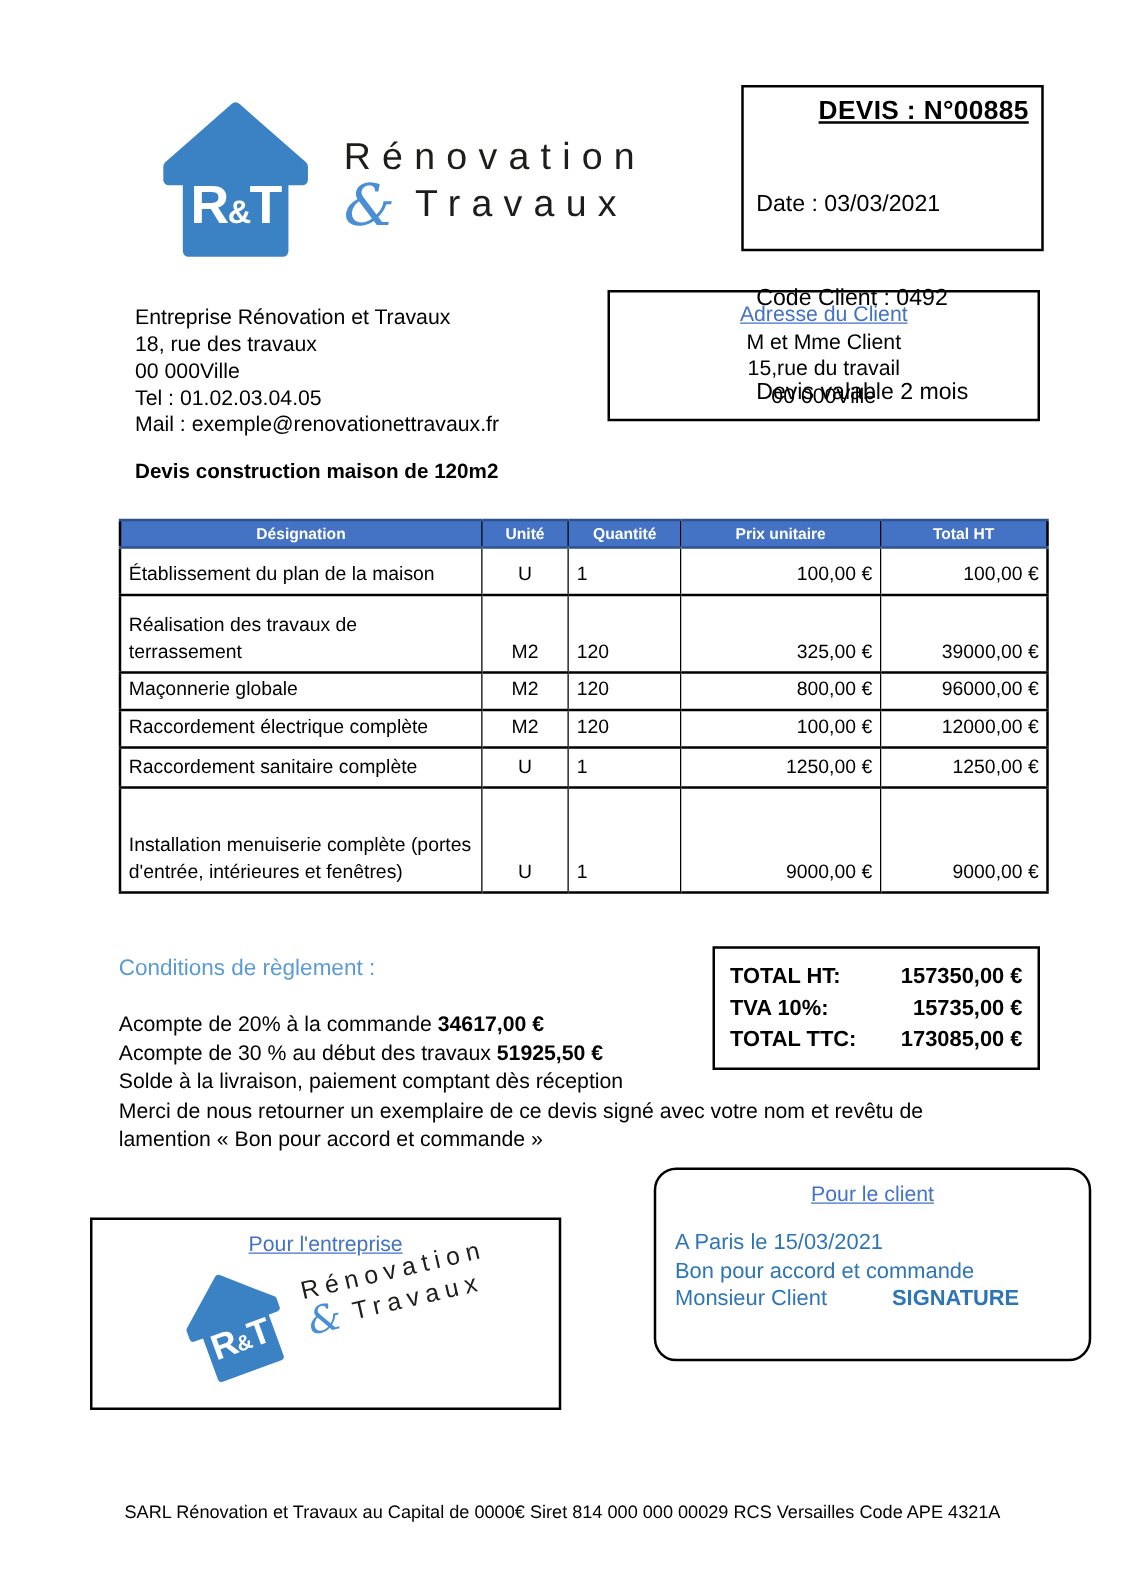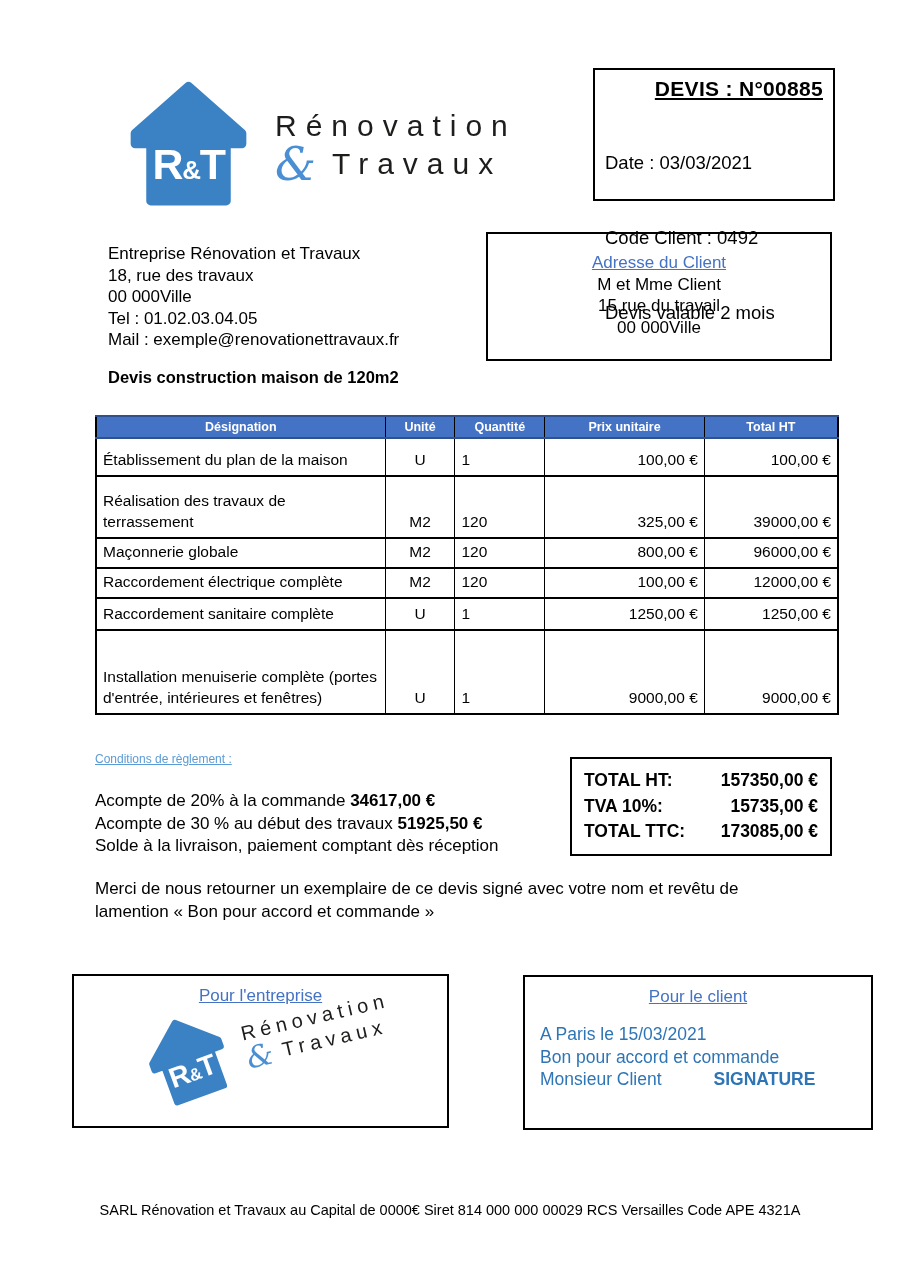--- a/index.html
+++ b/index.html
@@ -28,21 +28,21 @@
   .wm-amp{font-family:"DejaVu Serif",serif;font-style:italic;color:#4a8fd3;font-size:46px;line-height:34px;margin-right:16px;}
   .wm2t{font-size:30px;letter-spacing:9px;white-space:nowrap;}
 
   
   .devis-box{position:absolute;left:593px;top:68px;width:242px;height:133px;border:2px solid #000;padding:7px 10px;}
   .devis-title{font-size:21px;font-weight:bold;text-decoration:underline;letter-spacing:0.3px;text-align:right;}
   .devis-line{font-size:18.5px;line-height:27px;margin-top:48px;}
 
   
   .company{position:absolute;left:108px;top:243px;font-size:17px;line-height:21.5px;}
-  .client-box{position:absolute;left:486px;top:232px;width:346px;height:129px;border:2px solid #000;text-align:center;font-size:17px;line-height:21.5px;padding-top:18px;}
+  .client-box{position:absolute;left:486px;top:232px;width:346px;height:105px;border:2px solid #000;text-align:center;font-size:17px;line-height:21.5px;padding-top:7px;}
   .client-title{color:var(--link-blue);text-decoration:underline;}
 
   .subject{position:absolute;left:108px;top:368px;font-size:16.5px;font-weight:bold;}
 
   
   .quote-table{position:absolute;left:95px;top:415px;width:744px;border-collapse:collapse;font-size:15.5px;border:2px solid #000;}
   .quote-table th{background:var(--header-blue);color:#fff;font-size:12.5px;font-weight:bold;text-align:center;height:22px;border-left:1px solid #000;border-right:1px solid #000;border-top:2px solid #2F528F;border-bottom:2px solid #2F528F;padding:2px 4px;}
   .quote-table td{border-left:1px solid #000;border-right:1px solid #000;border-top:2px solid #000;border-bottom:2px solid #000;vertical-align:bottom;padding:2px 5px 5px 5px;line-height:21px;}
   .col-designation{width:290px;}
   .col-unit{width:70px;}
@@ -55,35 +55,35 @@
   td.c-price,td.c-total{text-align:right;padding-right:6px;}
   tr.r1 td{height:38px;}
   tr.r2 td{height:62px;}
   tr.r3 td{height:30px;}
   tr.r4 td{height:16px;}
   tr.r5 td{height:32px;}
   tr.r6 td{height:84px;}
 
   
   .conditions{position:absolute;left:95px;top:752px;width:475px;}
-  .conditions-title{color:var(--terms-blue);text-decoration:underline;font-size:12px;}
+  .conditions-title{color:var(--terms-blue);font-size:18px;margin-top:12px;}
   .conditions-lines{margin-top:24px;font-size:17px;line-height:22.5px;}
   .amount{font-weight:bold;}
 
   
   .totals-box{position:absolute;left:570px;top:757px;width:262px;border:2px solid #000;padding:9px 12px 9px 12px;font-weight:bold;font-size:17.5px;}
   .totals-row{display:flex;line-height:25.5px;}
   .totals-value{margin-left:auto;text-align:right;}
 
   .closing{position:absolute;left:95px;top:877px;width:780px;font-size:17px;line-height:23px;}
 
   
   .sig-box{position:absolute;border:2px solid #000;}
   .sig-company{left:72px;top:974px;width:377px;height:154px;}
-  .sig-client{left:523px;top:975px;width:350px;height:155px;}
+  .sig-client{left:523px;top:934px;width:350px;height:155px;border-radius:18px;}
   .sig-title{display:block;text-align:center;margin-top:10px;color:var(--link-blue);text-decoration:underline;font-size:17px;}
   .sig-logo{position:absolute;left:58px;top:52px;transform:rotate(-13deg);transform-origin:left top;display:flex;align-items:center;}
   .sig-logo .house{transform:rotate(-7deg);}
   .sig-logo .wordmark{margin-left:10px;}
   .sig-logo .wm1{font-size:20px;letter-spacing:5px;}
   .sig-logo .wm2{margin-top:2px;}
   .sig-logo .wm-amp{font-size:30px;line-height:22px;margin-right:10px;}
   .sig-logo .wm2t{font-size:20px;letter-spacing:5px;}
   .client-sig-content{margin:16px 0 0 15px;color:var(--client-blue);font-size:17.5px;line-height:22.5px;}
   .sig-name-row{display:flex;align-items:baseline;}

